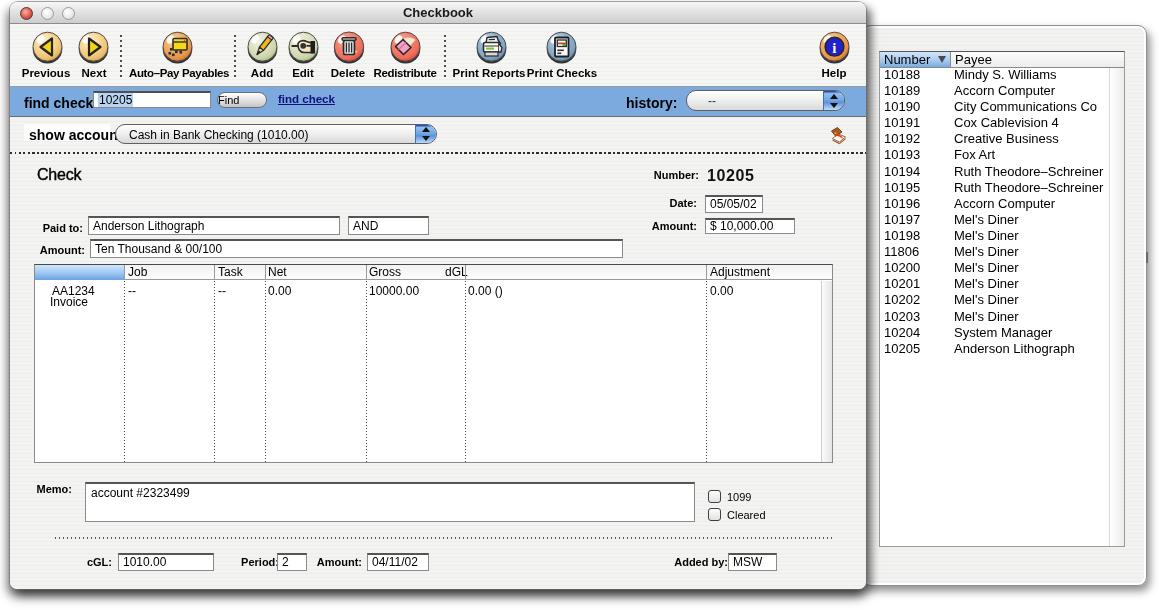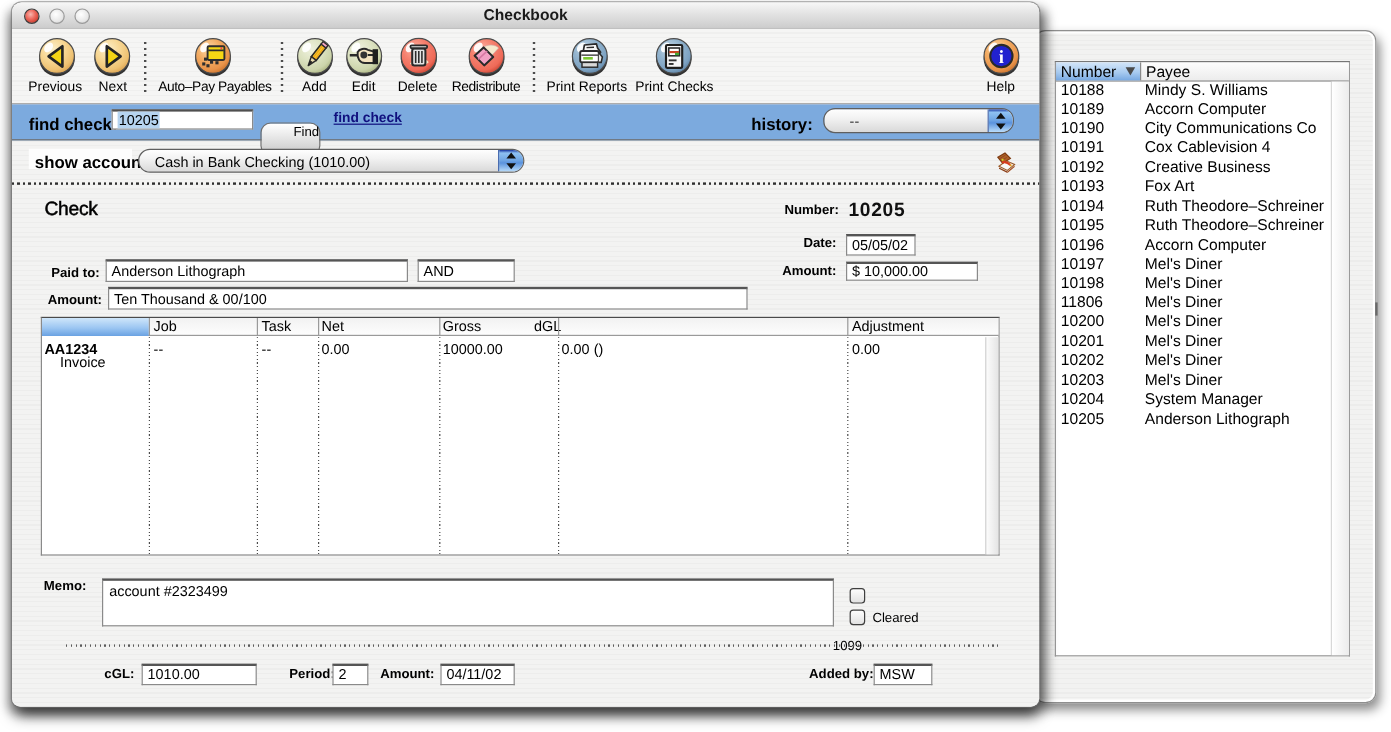--- a/index.html
+++ b/index.html
@@ -47,35 +47,35 @@
 .wbtn { position:absolute; top:5px; width:13px; height:13px; border-radius:50%; }
 #btn-close { left:10px; background:radial-gradient(circle at 4.5px 4px, #f8b6ae 0%, #ee6b5f 40%, #c93a2b 80%, #7e1408 100%); border:1px solid #3c3c3c; }
 #btn-min  { left:31px; background:radial-gradient(circle at 4.5px 4px, #ffffff, #e8e8e8 60%, #cfcfcf); border:1px solid #9a9a9a; }
 #btn-max  { left:52px; background:radial-gradient(circle at 4.5px 4px, #ffffff, #e8e8e8 60%, #cfcfcf); border:1px solid #9a9a9a; }
 
 #toolbar { position:absolute; left:0; top:22px; width:100%; height:63px;
   background:repeating-linear-gradient(#f5f5f4 0 3px, #efefee 3px 4px);
   border-bottom:1px solid #9b9b9b; }
 .tbtn { position:absolute; top:7px; }
 .tlab { position:absolute; top:43px; font-size:11.5px; color:#000; text-align:left;
-  white-space:nowrap; transform:translateX(-50%); }
+  white-space:nowrap; transform:translateX(-50%);font-weight:bold; }
 .tsep { position:absolute; top:11px; height:44px; width:1.5px;
   background:repeating-linear-gradient(#4c4c4c 0 1.8px, transparent 1.8px 5px); }
 
 #bluebar { position:absolute; left:0; top:85px; width:100%; height:30px;
   background:#7caade; border-bottom:1px solid #6e6e6e; }
 .blbl { position:absolute; font-size:14px; font-weight:bold; color:#000;
   white-space:nowrap; }
 #findfield { position:absolute; left:83px; top:4px; width:118px; height:17px;
   background:#fff; border:1px solid #8a8a8a; border-top:2px solid #4f4f4f;
   font-size:12px; line-height:14px; }
 #findfield span { background:#b6d4f0; padding:0 1px; margin-left:4px; }
-#findbtn { position:absolute; left:207px; top:15px; width:50px; height:28px;
+#findbtn { position:absolute; left:207px; top:5px; width:50px; height:16px;
   border-radius:8.5px; background:linear-gradient(#ffffff,#d8d8d8 70%,#c4c4c4);
-  border:1px solid #6f6f6f; font-size:11px; text-align:right; line-height:15px; }
+  border:1px solid #6f6f6f; font-size:11px; text-align:left; line-height:15px; }
 #findmore { position:absolute; left:268px; top:6px; font-size:11.5px; font-weight:bold;
   color:#10107e; text-decoration:underline; }
 .popup { position:absolute; background:linear-gradient(#fefefe 0%, #f2f2f2 40%, #d9d9d9 100%);
   border:1px solid #5f5f5f; border-radius:10px; overflow:hidden; }
 .popstep { position:absolute; right:0; top:0; bottom:0; width:21px;
   background:linear-gradient(#16339e 0%, #8ec1f2 14%, #6fa5e4 48%, #5a92dd 60%, #b9dcfa 100%);
   border-left:1px solid #4a6db0; }
 .uptri { position:absolute; left:6px; top:2.5px; width:0; height:0;
   border-left:4px solid transparent; border-right:4px solid transparent;
   border-bottom:5.5px solid #111; }
@@ -411,21 +411,21 @@
     </div>
     <div id="dotline1"></div>
 
     <div id="checktitle">Check</div>
     <div class="lbl" style="left:689px; top:167px;">Number:</div>
     <div id="checknum">10205</div>
 
     <div class="lbl" style="left:687px; top:195px;">Date:</div>
     <div class="tf" style="left:695px; top:193px; width:58px; height:18px; line-height:15px;">05/05/02</div>
     <div class="lbl" style="left:687px; top:218px;">Amount:</div>
-    <div class="tf" style="left:695px; top:216px; width:110px; height:16px; line-height:13px;">$ 10,000.00</div>
+    <div class="tf" style="left:695px; top:216px; width:90px; height:16px; line-height:13px;">$ 10,000.00</div>
 
     <div class="lbl" style="left:73px; top:220px;">Paid to:</div>
     <div class="tf" style="left:78px; top:214px; width:252px; height:19px; line-height:16px;">Anderson Lithograph</div>
     <div class="tf" style="left:338px; top:214px; width:81px; height:19px; line-height:16px;">AND</div>
     <div class="lbl" style="left:75px; top:242px;">Amount:</div>
     <div class="tf" style="left:80px; top:237px; width:533px; height:19px; line-height:16px;">Ten Thousand &amp; 00/100</div>
 
     <div id="grid">
       <div class="ghead">
         <div class="sel"></div>
@@ -442,34 +442,34 @@
       <div class="ghsep" style="left:230px;"></div>
       <div class="ghsep" style="left:331px;"></div>
       <div class="ghsep" style="left:430px;"></div>
       <div class="ghsep" style="left:671px;"></div>
       <div class="gcol" style="left:89px;"></div>
       <div class="gcol" style="left:179px;"></div>
       <div class="gcol" style="left:230px;"></div>
       <div class="gcol" style="left:331px;"></div>
       <div class="gcol" style="left:430px;"></div>
       <div class="gcol" style="left:671px;"></div>
-      <span class="gval" style="left:2px;font-weight:bold;">AA1234</span>
+      <span class="gval" style="left:17px;">AA1234</span>
       <span class="gval" style="left:93px;">--</span>
       <span class="gval" style="left:183px;">--</span>
       <span class="gval" style="left:233px;">0.00</span>
       <span class="gval" style="left:334px;">10000.00</span>
       <span class="gval" style="left:433px;">0.00 ()</span>
       <span class="gval" style="left:675px;">0.00</span>
       <div id="gscroll"></div>
     </div>
 
     <div id="memolbl">Memo:</div>
     <div id="memo">account #2323499</div>
     <div class="cb" style="left:698px; top:488px;"></div>
-    <div class="cblab" style="left:684px; top:489px;margin-top:42px;">1099</div>
+    <div class="cblab" style="left:717px; top:489px;">1099</div>
     <div class="cb" style="left:698px; top:505.5px;"></div>
     <div class="cblab" style="left:717px; top:507px;">Cleared</div>
     <div id="dotline2"></div>
 
     <div class="lbl" style="left:102px; top:554px;">cGL:</div>
     <div class="tf" style="left:108px; top:551px; width:96px; height:18px; line-height:15px;">1010.00</div>
     <div class="lbl" style="left:269px; top:554px;">Period:</div>
     <div class="tf" style="left:267px; top:551px; width:30px; height:18px; line-height:15px;">2</div>
     <div class="lbl" style="left:352px; top:554px;">Amount:</div>
     <div class="tf" style="left:357px; top:551px; width:62px; height:18px; line-height:15px;">04/11/02</div>

